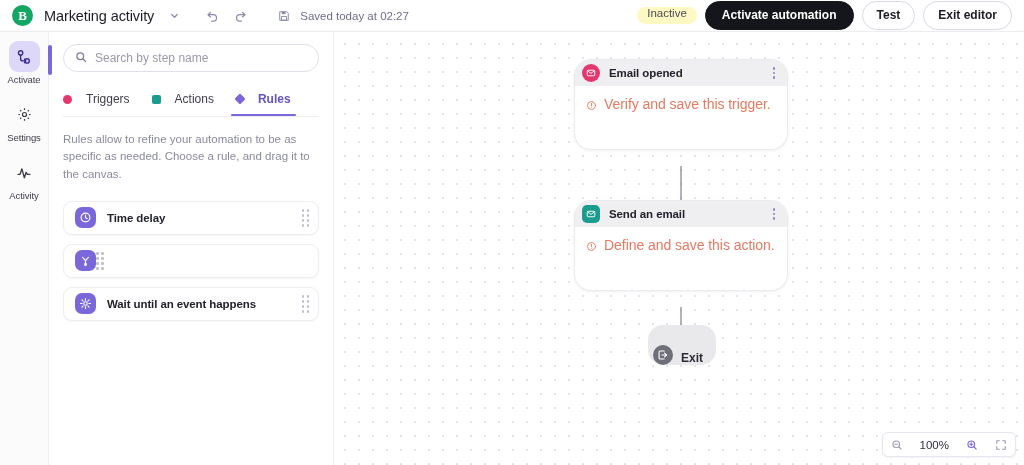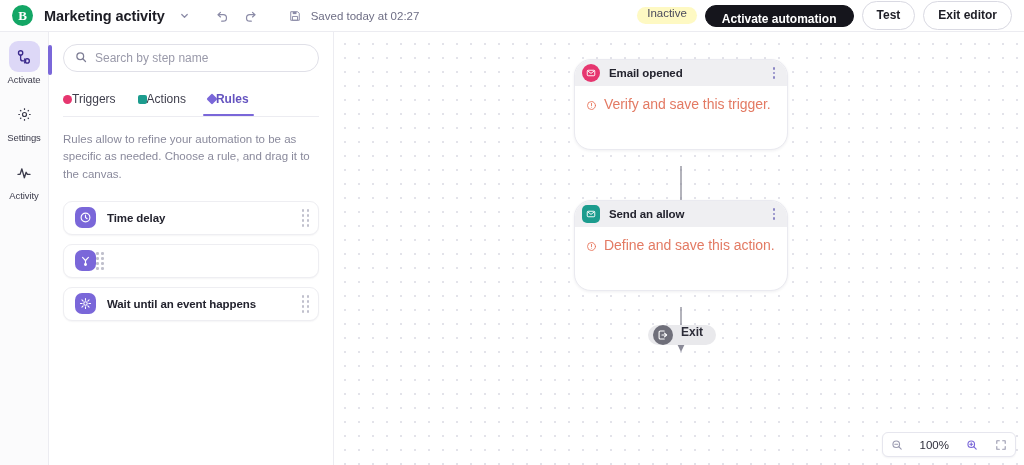--- a/index.html
+++ b/index.html
@@ -24,21 +24,21 @@
   .logo {
     width: 21px; height: 21px; border-radius: 50%;
     background: #13a665;
     display: flex; align-items: center; justify-content: center;
     color: #fff; font-size: 13px; font-weight: bold; line-height: 1;
     font-family: "Liberation Serif", serif;
     flex: 0 0 21px;
   }
   .auto-title {
     margin-left: 11px;
-    font-size: 14.5px; font-weight: bold; color: #1d1d25;
+    font-size: 14.5px; font-weight: normal; color: #1d1d25;
     letter-spacing: -0.1px;
   }
   .icon-btn {
     width: 22px; height: 22px; display: flex; align-items: center; justify-content: center;
     color: #8b8ba7; cursor: pointer; border-radius: 4px;
   }
   .icon-btn svg { display: block; }
   .title-caret { margin-left: 9px; }
   .undo { margin-left: 16px; }
   .redo { margin-left: 6px; }
@@ -51,21 +51,21 @@
     padding: 0 10px 5px 10px; margin-right: 8px;
   }
   .btn {
     font-size: 12px; border-radius: 16px;
     padding: 6px 14px 7px 14px; cursor: pointer;
     border: 1px solid #d9d9e2; background: #fff; color: #1d1d25;
     white-space: nowrap; font-weight: bold;
   }
   .btn-primary {
     background: #15151c; color: #ffffff; border-color: #15151c;
-    padding: 6px 16px 0 16px;
+    padding: 6px 16px 7px 16px;
   }
   .btn-ghost { font-weight: bold; margin-left: 8px; }
 
   
   .body { flex: 1 1 auto; display: flex; min-height: 0; position: relative; }
 
   
   .rail {
     width: 49px; flex: 0 0 49px; background: #fbfbfc;
     border-right: 1px solid #ececf1;
@@ -96,21 +96,21 @@
   }
   .search-wrap svg { flex: 0 0 12px; color: #7e7e95; }
   .search-input {
     border: 0; outline: 0; margin-left: 8px; width: 100%;
     font-size: 12px; color: #2b2b36; background: transparent;
     font-family: "Liberation Sans", sans-serif;
   }
   .search-input::placeholder { color: #9a9aaa; }
 
   .tabs { display: flex; align-items: flex-end; margin-top: 14px; height: 26px; gap: 22px; }
-  .tab { display: flex; align-items: center; gap: 0; cursor: pointer; height: 26px; position: relative; }
+  .tab { display: flex; align-items: center; gap: 14px; cursor: pointer; height: 26px; position: relative; }
   .tab-lbl { font-size: 12px; color: #3e3e4c; }
   .tab.active .tab-lbl { color: #6554C0; font-weight: bold; }
   .tab.active::after {
     content: ""; position: absolute; left: -5px; right: -5px; bottom: -4px;
     height: 2px; background: #7a67d9; border-radius: 2px;
   }
   .dot-trigger { width: 9px; height: 9px; border-radius: 50%; background: #e6366f; }
   .sq-action { width: 9px; height: 9px; border-radius: 2px; background: #1c9c8e; }
   .dia-rule { width: 8px; height: 8px; background: #7a67d9; transform: rotate(45deg); border-radius: 1.5px; }
   .tabs-rule { height: 1px; background: #ececf1; margin-top: 4px; }
@@ -166,22 +166,22 @@
   .node-title { font-size: 11.5px; font-weight: bold; color: #23232e; margin-left: 9px; flex: 1 1 auto; letter-spacing: -0.1px; }
   .kebab { display: flex; flex-direction: column; gap: 2px; cursor: pointer; padding: 3px 4px; }
   .kebab i { width: 2.5px; height: 2.5px; border-radius: 50%; background: #8b86c4; display: block; }
   .node-body { padding: 10px 10px 10px 11px; height: 63px; }
   .warn { display: flex; align-items: flex-start; gap: 7px; }
   .warn-ico { flex: 0 0 11px; margin-top: 1px; color: #e8765c; }
   .warn-txt { font-size: 14px; color: #e37a63; letter-spacing: -0.05px; }
 
   .connector { position: absolute; width: 12px; }
   .exit-node {
-    position: absolute; height: 20px; border-radius: 15px; background: #e9e9ec;
-    display: flex; align-items: flex-start; padding: 0 13px 8px 5px; cursor: pointer;
+    position: absolute; height: 40px; border-radius: 15px; background: #e9e9ec;
+    display: flex; align-items: flex-end; padding: 0 13px 0 5px; cursor: pointer;
   }
   .exit-ico {
     width: 20px; height: 20px; border-radius: 50%; background: #6f6f7a;
     display: flex; align-items: center; justify-content: center; color: #fff; flex: 0 0 20px;
   }
   .exit-lbl { font-size: 12px; font-weight: bold; color: #2c2c38; margin-left: 8px; }
 
   .zoom-bar {
     position: absolute; right: 8px; bottom: 8px;
     height: 25px; background: #ffffff; border: 1px solid #e6e6ee;
@@ -407,21 +407,21 @@
       </svg>
 
       <div class="node" style="left:240px; top:168px;">
         <div class="node-head">
           <div class="node-ico action">
             <svg width="10" height="10" viewBox="0 0 16 16" fill="none" stroke="currentColor" stroke-width="1.5" stroke-linejoin="round">
                 <rect x="2" y="3.6" width="12" height="8.8" rx="1.4"></rect>
                 <path d="M2.6 4.6 8 8.6l5.4-4"></path>
               </svg>
           </div>
-          <div class="node-title">Send an allow</div>
+          <div class="node-title">Send an email</div>
           <div class="kebab">
               <i></i>
               <i></i>
               <i></i>
             </div>
         </div>
         <div class="node-body">
           <div class="warn">
             <span class="warn-ico">
               <svg width="11" height="11" viewBox="0 0 16 16" fill="none" stroke="currentColor" stroke-width="1.3" stroke-linecap="round">

